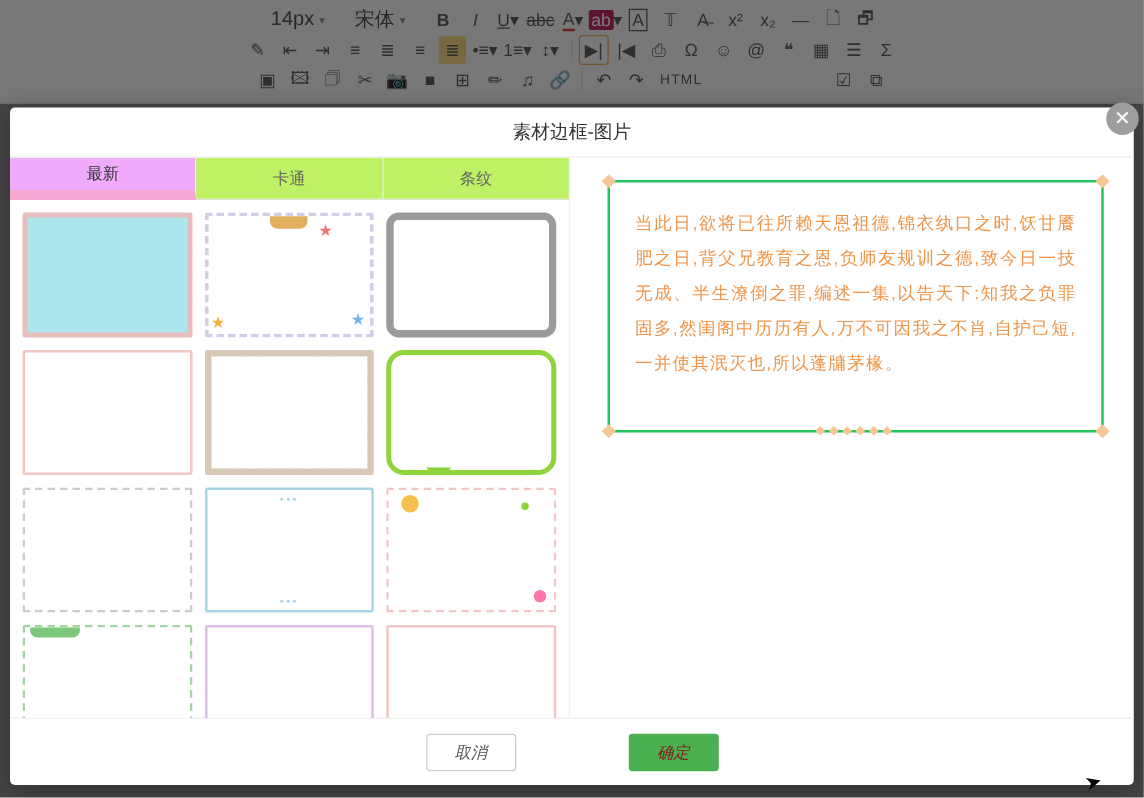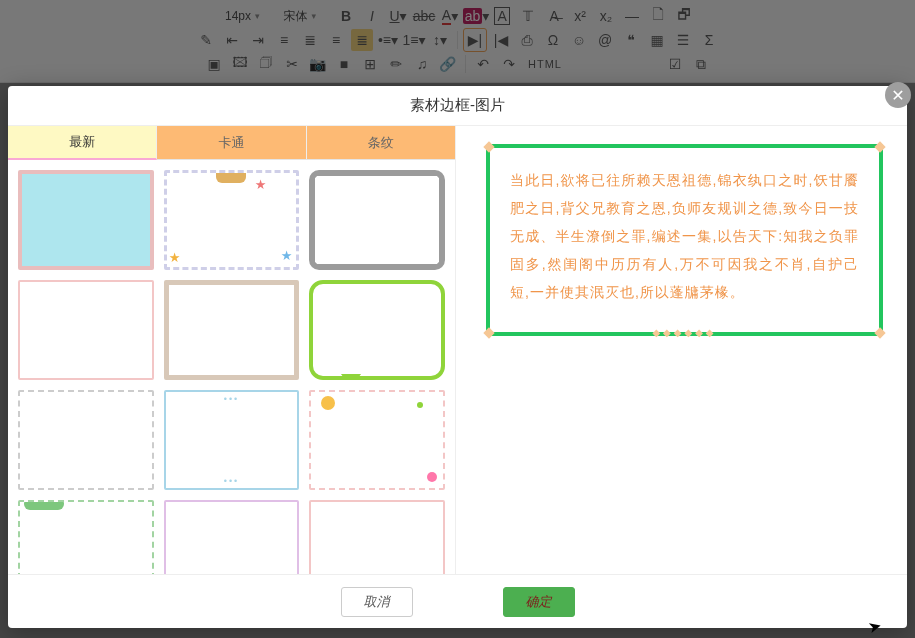--- a/index.html
+++ b/index.html
@@ -20,21 +20,21 @@
   padding: 4px 0 6px;
   filter: brightness(0.78) contrast(0.9);
 }
 .tb-row { display: flex; justify-content: center; align-items: center; gap: 4px; height: 24px; }
 .tb-btn {
   width: 22px; height: 22px; display: flex; align-items: center; justify-content: center;
   color: #555; font-size: 14px; cursor: pointer;
   border-radius: 2px;
 }
 .tb-sel {
-  height: 20px; font-size: 12px; color: #444; padding: 0 14px 0 4px;
+  height: 20px; font-size: 16px; color: #444; padding: 0 14px 0 4px;
   border: 1px solid transparent; background: transparent;
   position: relative; display: flex; align-items: center; gap: 4px;
 }
 .tb-sel::after { content: "▾"; font-size: 9px; color: #888; }
 .tb-sep { width: 1px; height: 18px; background: #ddd; margin: 0 2px; }
 .tb-btn.wide { width: auto; padding: 0 4px; font-size: 11px; letter-spacing: 1px; }
 
 
 .overlay {
   position: absolute; inset: 0;
@@ -72,22 +72,22 @@
 }
 .tabs {
   display: flex; height: 34px; border-bottom: 1px solid #e5e5e5;
 }
 .tab {
   flex: 1; display: flex; align-items: center; justify-content: center;
   font-size: 13px; color: #666; cursor: pointer;
   border-right: 1px solid #eee;
 }
 .tab:last-child { border-right: none; }
-.tab.active { background: #fef9c3; color: #333; font-weight: 500; border-bottom: 2px solid #f9a8d4; margin-bottom: -1px; }
-.tab:not(.active) { background: #fdba74; font-family: Liberation Mono, monospace; }
+.tab.active { background: #f0abfc; color: #333; font-weight: 500; border-bottom: 8px solid #f9a8d4; margin-bottom: -1px; }
+.tab:not(.active) { background: #bef264; font-family: Liberation Mono, monospace; }
 
 .thumbs {
   flex: 1; overflow-y: auto; padding: 10px;
   display: grid; grid-template-columns: repeat(3, 1fr);
   gap: 10px;
   position: relative;
 }
 .thumbs::-webkit-scrollbar { width: 8px; }
 .thumbs::-webkit-scrollbar-thumb { background: #ccc; border-radius: 4px; }
 .thumbs::-webkit-scrollbar-track { background: #f5f5f5; }
@@ -134,23 +134,23 @@
 .th9 .d2 { background: #8fd43a; right: 20px; top: 10px; width: 6px; height: 6px; }
 .th9 .d3 { background: #f7c04a; left: 10px; top: 4px; width: 14px; height: 14px; }
 .th10 { border: 2px dashed #a2d4a2; }
 .th10::before { content: ""; position: absolute; left: 4px; top: -4px; width: 40px; height: 12px; background: #7dc77d; border-radius: 6px; }
 .th11 { border: 2px solid #e0bfe6; }
 .th12 { border: 2px solid #f3c6c6; }
 
 
 .dlg-right { flex: 1; padding: 18px 24px 18px 30px; overflow: auto; }
 .preview-frame {
-  border: 4px solid #22c55e;
+  border: 2px solid #22c55e;
   border-radius: 2px;
-  padding: 18px 20px 26px;
+  padding: 18px 20px 40px;
   position: relative;
 }
 .preview-frame .corner {
   position: absolute; width: 8px; height: 8px; background: #f6c795;
   transform: rotate(45deg);
 }
 .preview-frame .c-tl { top: -5px; left: -5px; }
 .preview-frame .c-tr { top: -5px; right: -5px; }
 .preview-frame .c-bl { bottom: -5px; left: -5px; }
 .preview-frame .c-br { bottom: -5px; right: -5px; }

